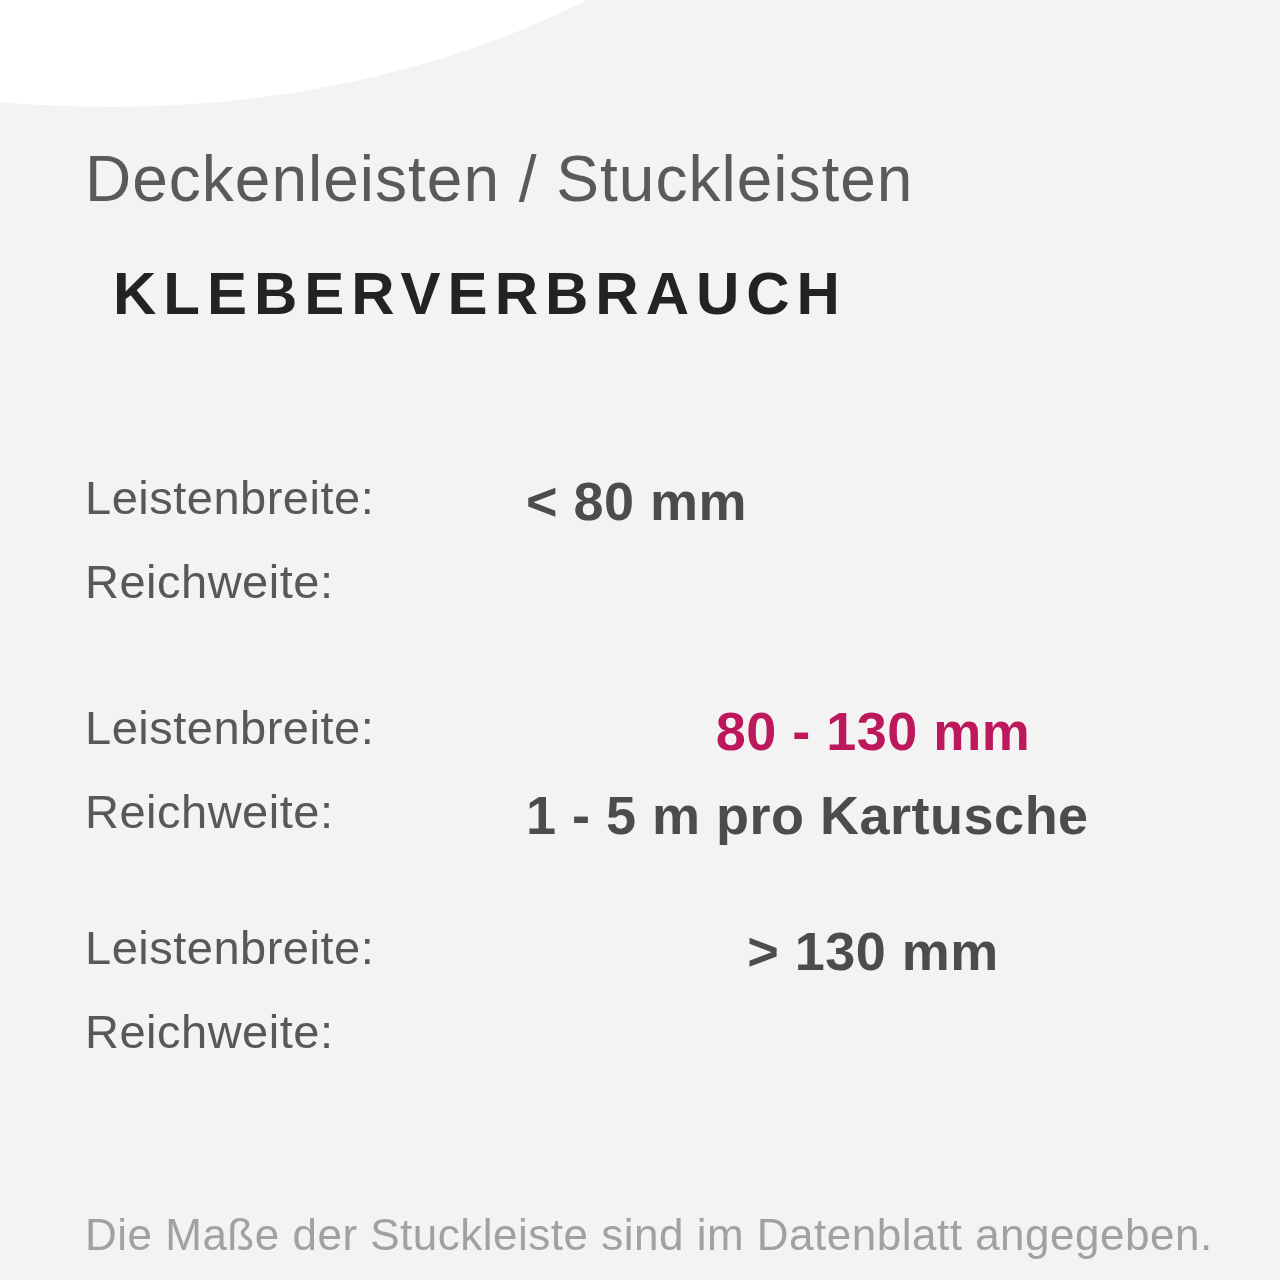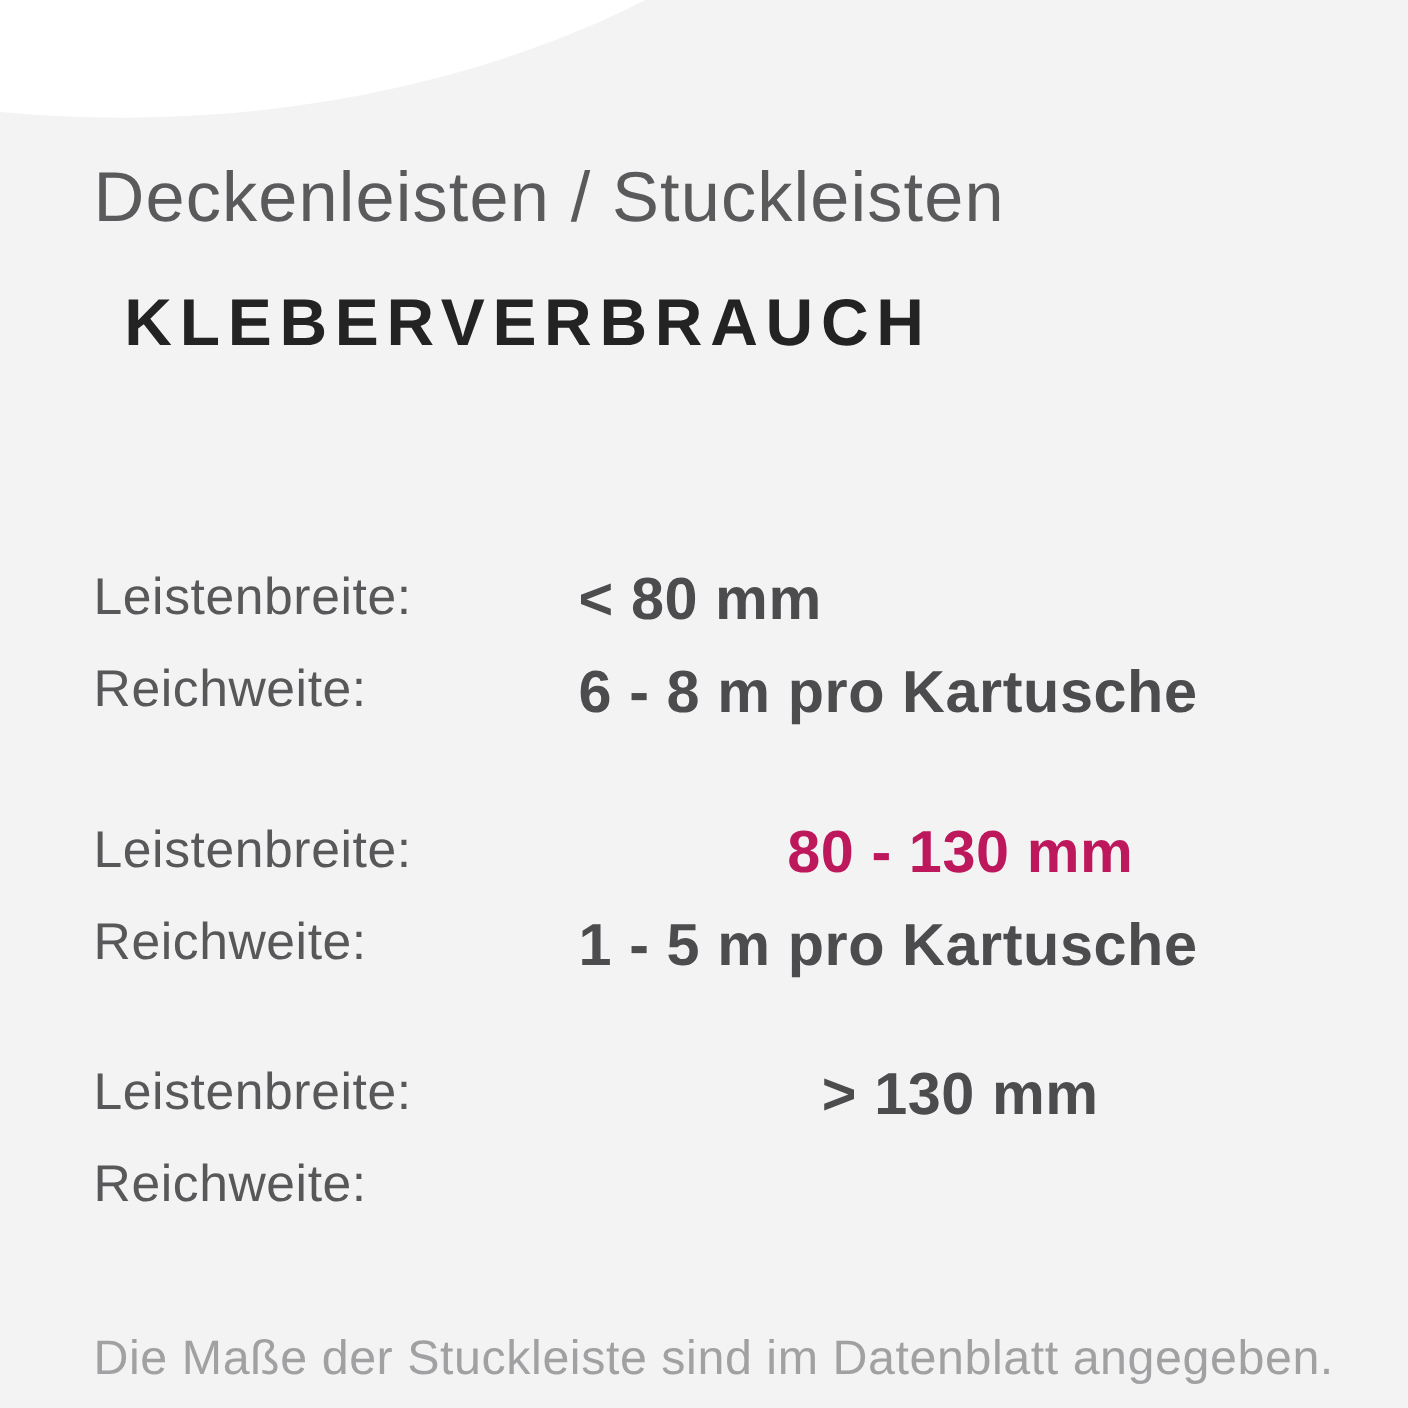--- a/index.html
+++ b/index.html
@@ -41,21 +41,20 @@
     white-space: nowrap;
     margin-left: 28px;
   }
   .spec-block {
     position: absolute;
     left: 85px;
     right: 60px;
     display: grid;
     grid-template-columns: 441px 1fr;
     row-gap: 30px;
-    margin-top: 44px;
   }
   .spec-block-1 { top: 474px; }
   .spec-block-2 { top: 704px; }
   .spec-block-3 { top: 924px; }
   .spec-label {
     font-size: 47px;
     font-weight: 400;
     line-height: 1;
     letter-spacing: 0.5px;
     white-space: nowrap;
@@ -88,21 +87,20 @@
   </svg>
 
   <div class="subtitle" style="color: rgb(90, 90, 92);">Deckenleisten / Stuckleisten</div>
 
   <div class="title" style="color: rgb(35, 35, 35);">KLEBERVERBRAUCH</div>
 
   <div class="spec-block spec-block-1">
     <span class="spec-label" style="color: rgb(88, 88, 90);">Leistenbreite:</span>
     <span class="spec-value" style="color: rgb(76, 76, 78);">&lt; 80 mm</span>
     <span class="spec-label" style="color: rgb(88, 88, 90);">Reichweite:</span>
-    <span class="spec-value" style="color: rgb(76, 76, 78);">6 - 8 m pro Kartusche</span>
   </div>
 
   <div class="spec-block spec-block-2">
     <span class="spec-label" style="color: rgb(88, 88, 90);">Leistenbreite:</span>
     <span class="spec-value" style="color: #be185d; text-align: center;">80 - 130 mm</span>
     <span class="spec-label" style="color: rgb(88, 88, 90);">Reichweite:</span>
     <span class="spec-value" style="color: rgb(76, 76, 78);">1 - 5 m pro Kartusche</span>
   </div>
 
   <div class="spec-block spec-block-3">

